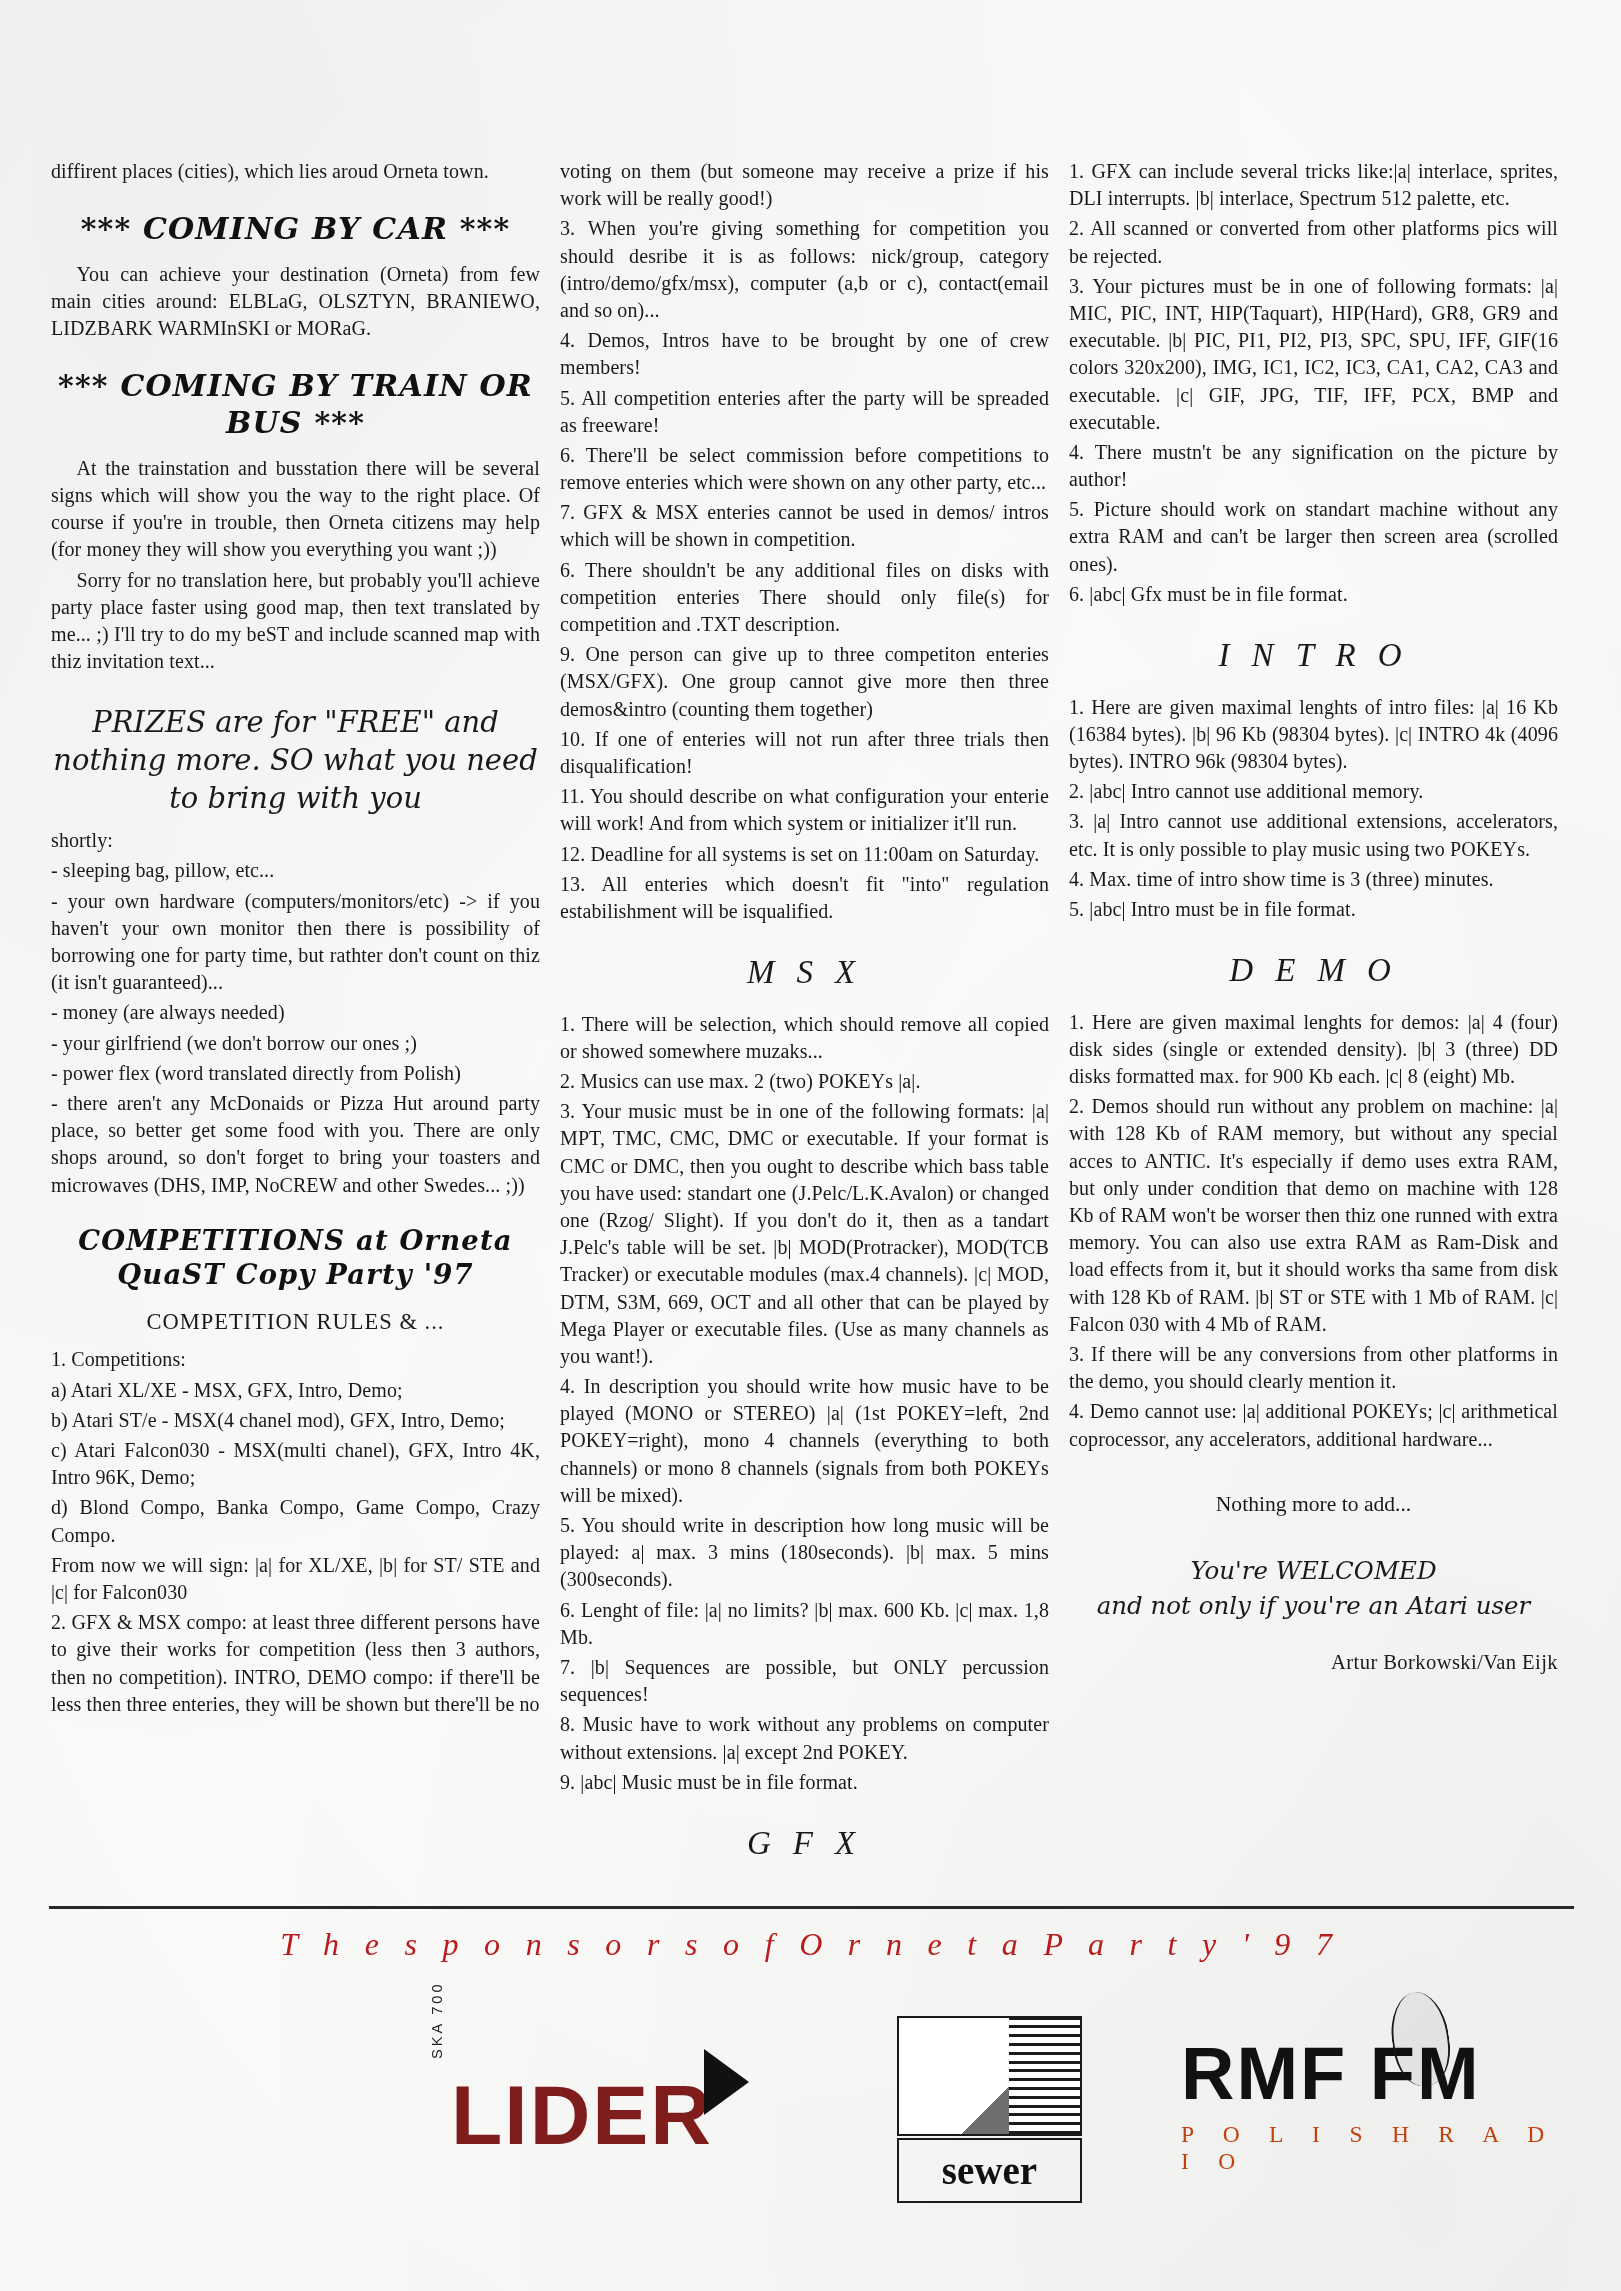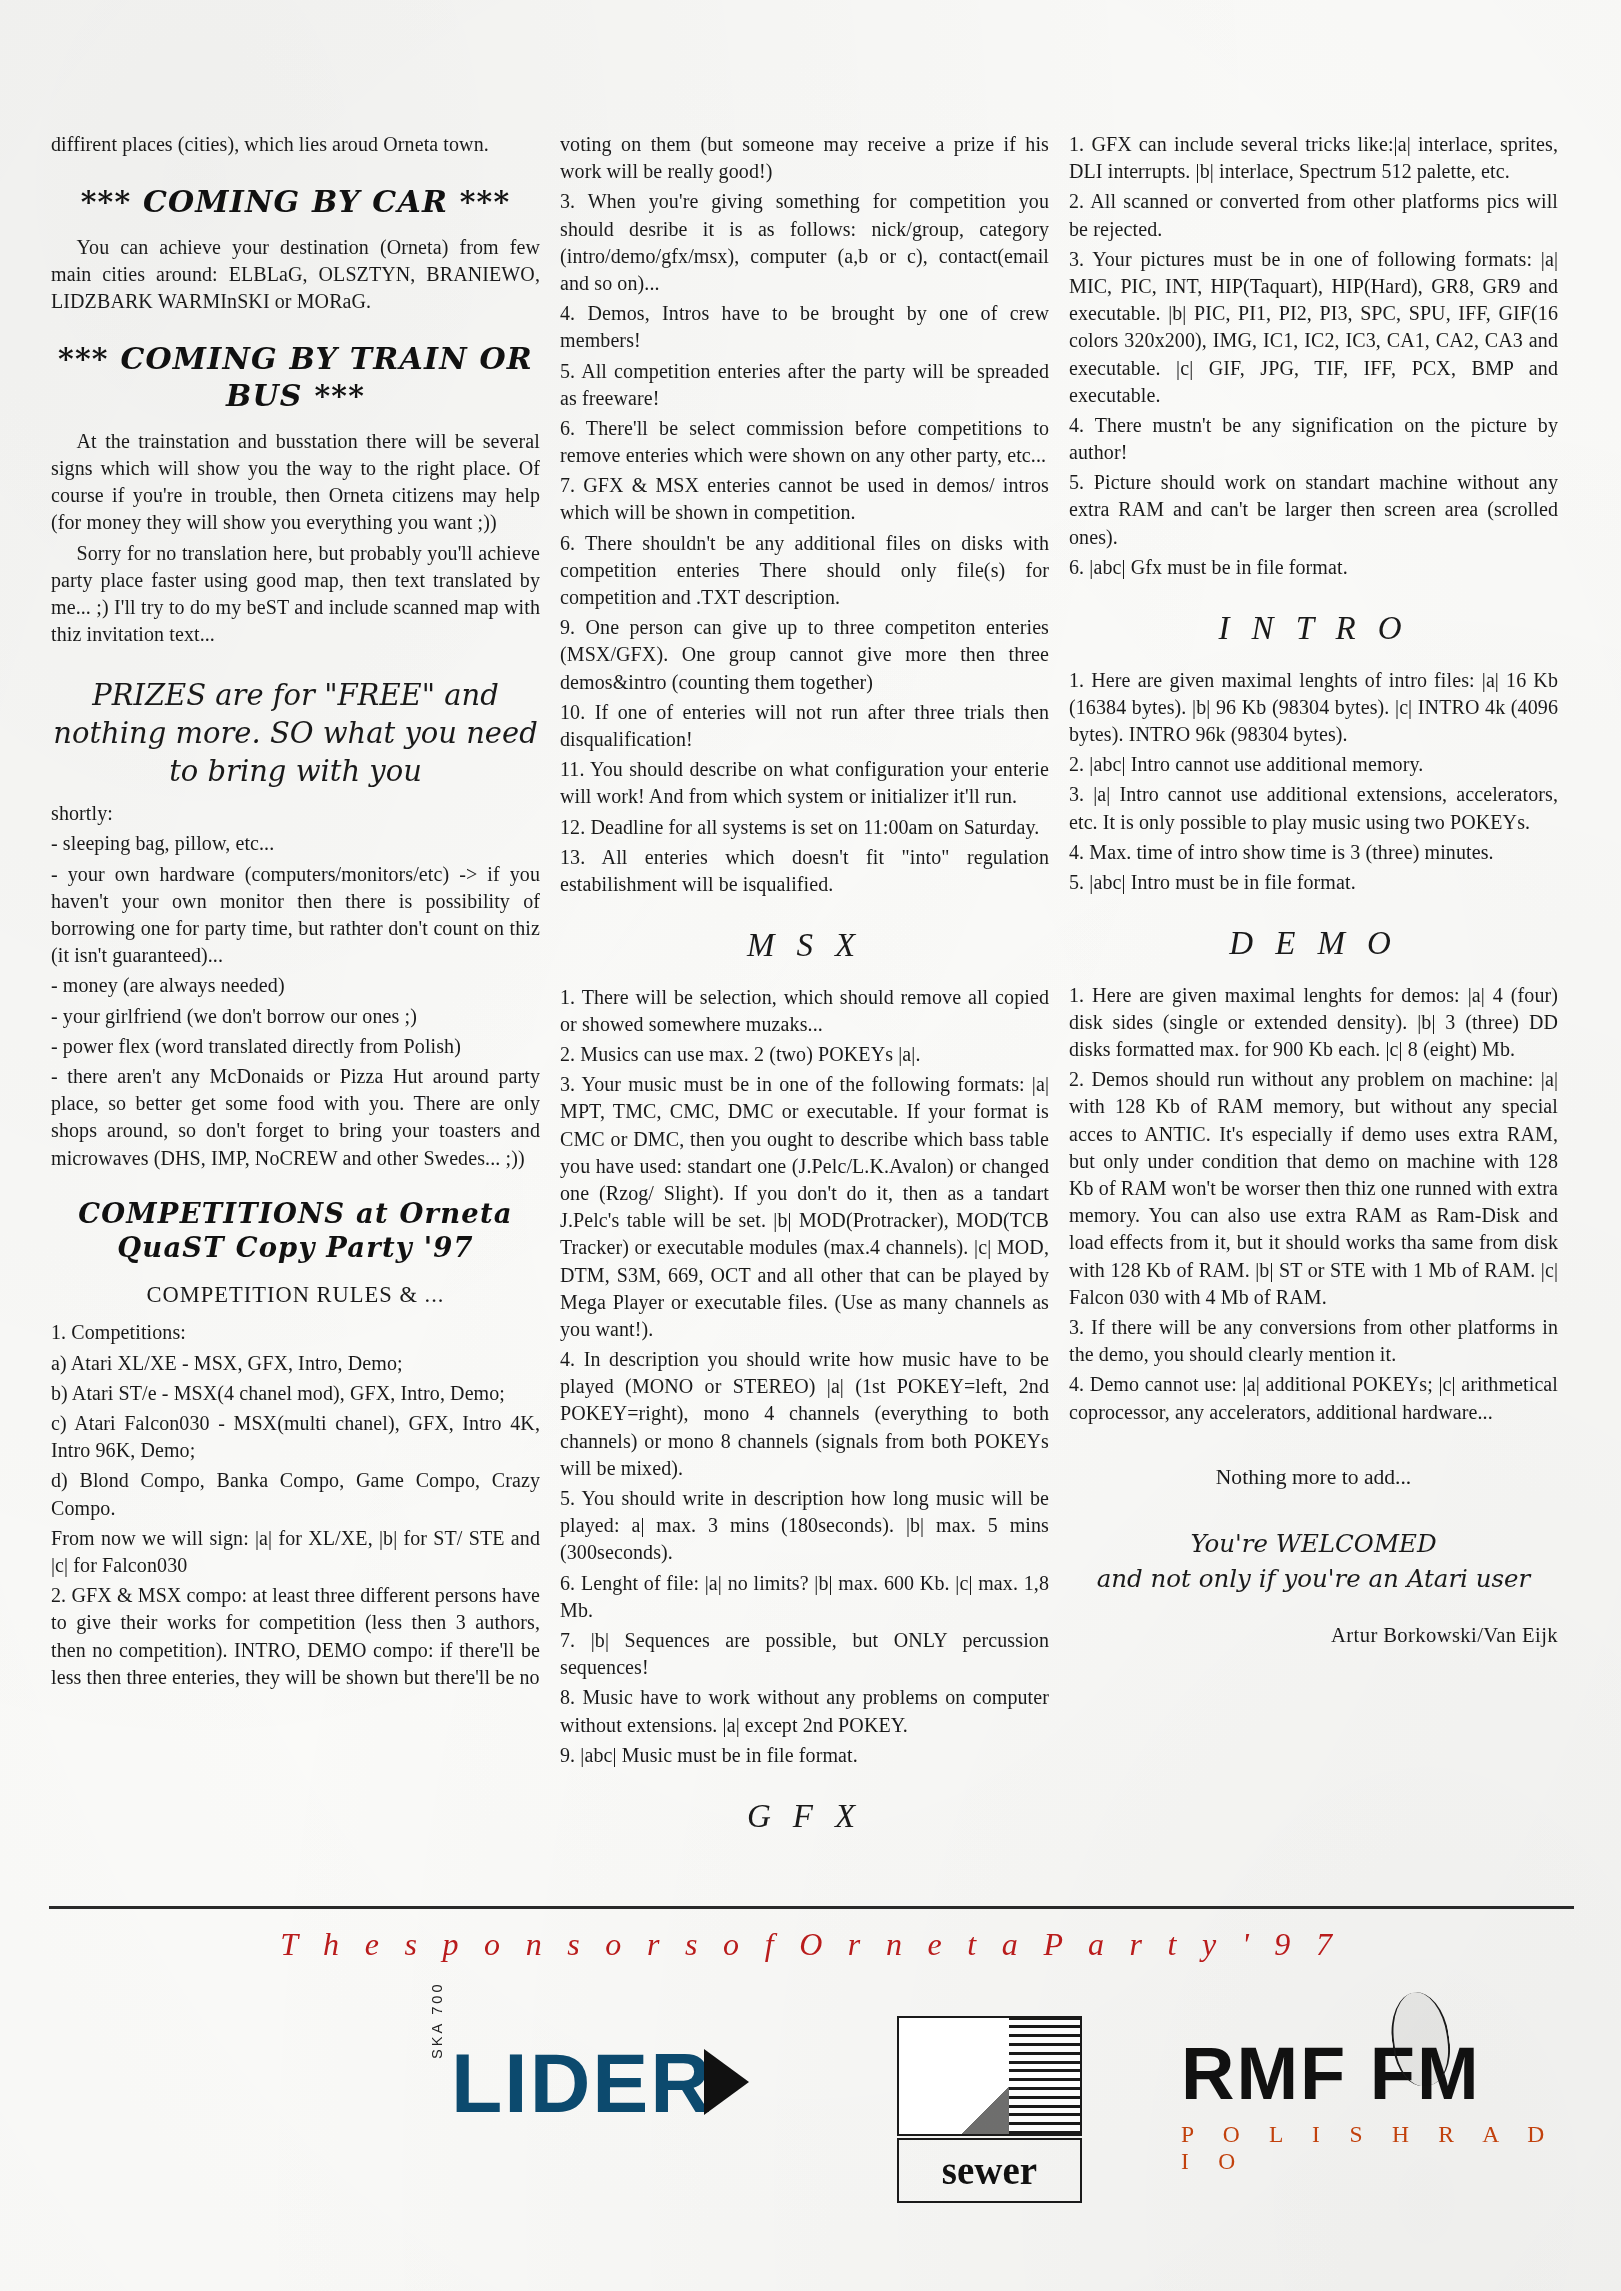--- a/index.html
+++ b/index.html
@@ -29,21 +29,21 @@
     left: 0; top: 0; right: 0; bottom: 0;
     background:
       radial-gradient(ellipse at 12% 8%, rgba(0,0,0,0.035), rgba(0,0,0,0) 55%),
       radial-gradient(ellipse at 88% 96%, rgba(0,0,0,0.04), rgba(0,0,0,0) 60%),
       radial-gradient(ellipse at 50% 50%, rgba(0,0,0,0.0), rgba(0,0,0,0.025) 100%);
     pointer-events: none;
   }
   .columns {
     position: absolute;
     left: 51px;
-    top: 131px;
+    top: 158px;
     width: 1514px;
     display: flex;
     gap: 20px;
   }
   .col {
     width: 489px;
   }
   .col p, .col div.txt {
     margin: 0 0 0.15em 0;
     font-size: 20px;
@@ -179,22 +179,23 @@
     font-size: 14.7px;
     letter-spacing: 2.9px;
     color: #222;
     white-space: nowrap;
   }
   .lider-word {
     font-family: "Liberation Sans", sans-serif;
     font-weight: bold;
     font-size: 84px;
     letter-spacing: 2px;
-    color: #0c4a6e;
+    color: #7f1d1d;
     line-height: 1;
+    margin-top: 32px;
   }
   .lider-arrow {
     position: absolute;
     left: 253px; top: 7.8px;
     width: 0; height: 0;
     border-top: 33px solid transparent;
     border-bottom: 33px solid transparent;
     border-left: 45px solid #111;
   }
   

